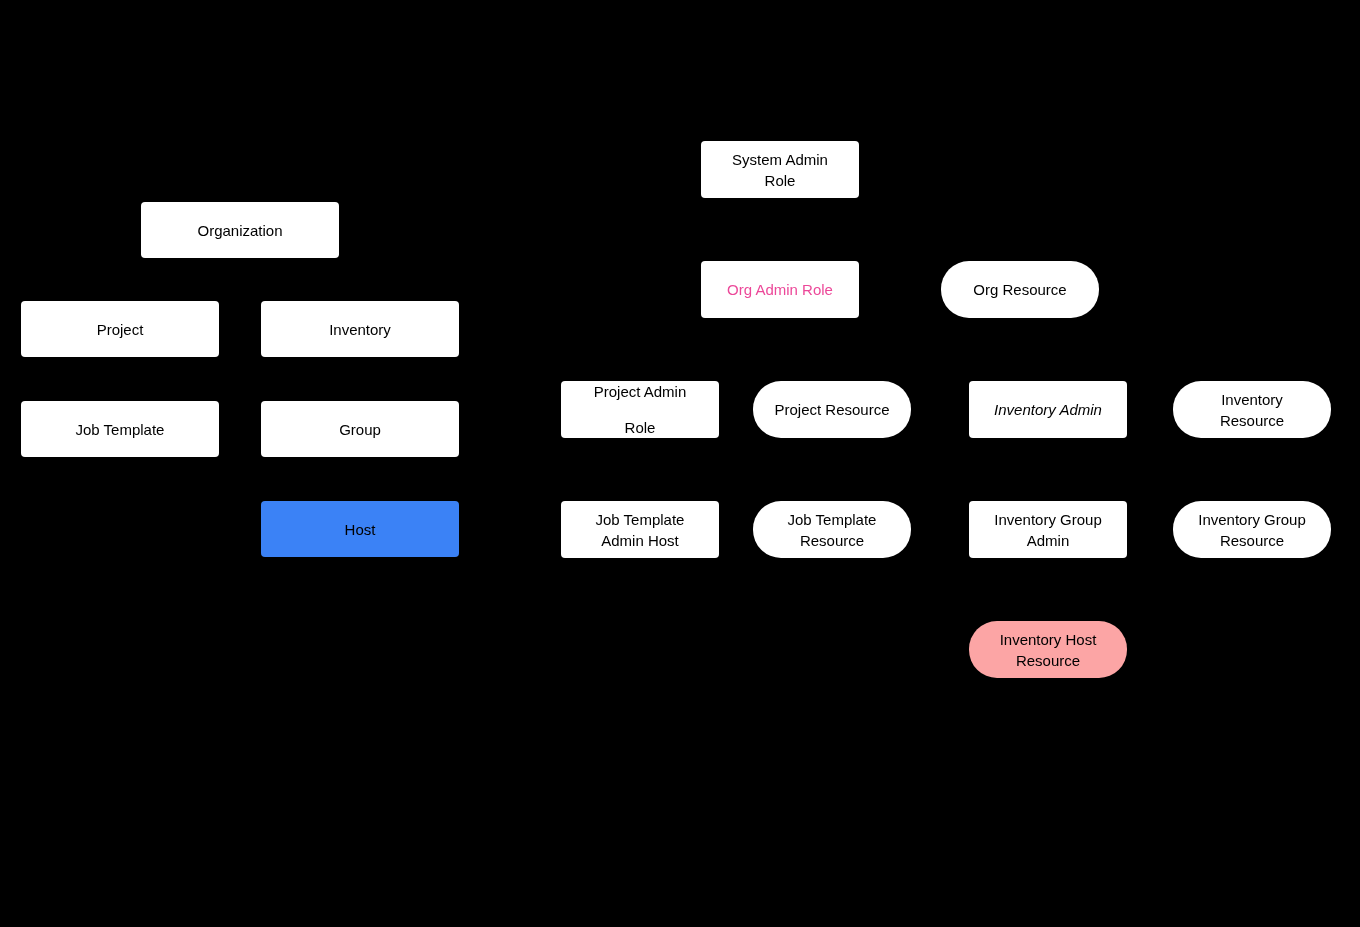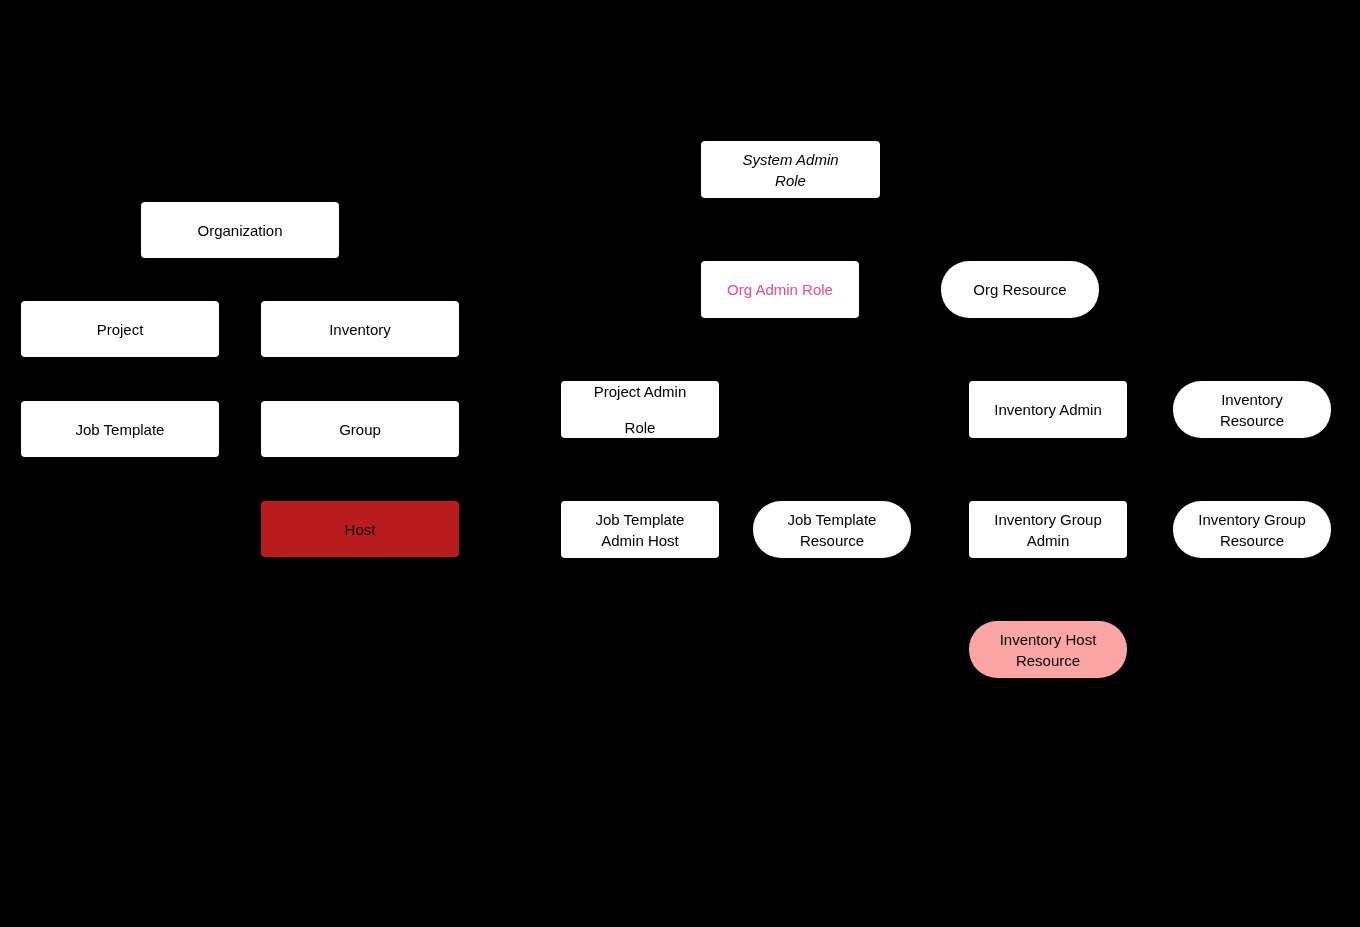--- a/index.html
+++ b/index.html
@@ -53,38 +53,41 @@
     </div>
     <div class="node rect" style="left: 261px; top: 301px; width: 198px; height: 56px; background: rgb(255, 255, 255); color: rgb(0, 0, 0);">
       <span class="node-line">Inventory</span>
     </div>
     <div class="node rect" style="left: 21px; top: 401px; width: 198px; height: 56px; background: rgb(255, 255, 255); color: rgb(0, 0, 0);">
       <span class="node-line">Job Template</span>
     </div>
     <div class="node rect" style="left: 261px; top: 401px; width: 198px; height: 56px; background: rgb(255, 255, 255); color: rgb(0, 0, 0);">
       <span class="node-line">Group</span>
     </div>
-    <div class="node rect" style="left: 261px; top: 501px; width: 198px; height: 56px; background: #b91c1c; color: rgb(0, 0, 0);">
+    <div class="node rect" style="left: 261px; top: 501px; width: 198px; height: 56px; background: #3b82f6; color: rgb(0, 0, 0);">
       <span class="node-line">Host</span>
     </div>
-    <div class="node rect" style="left: 701px; top: 141px; width: 179px; height: 57px; background: rgb(255, 255, 255); color: rgb(0, 0, 0); font-style: italic;">
+    <div class="node rect" style="left: 701px; top: 141px; width: 158px; height: 57px; background: rgb(255, 255, 255); color: rgb(0, 0, 0);">
       <span class="node-line">System Admin</span>
       <span class="node-line">Role</span>
     </div>
     <div class="node rect" style="left: 701px; top: 261px; width: 158px; height: 57px; background: rgb(255, 255, 255); color: #ec4899;">
       <span class="node-line">Org Admin Role</span>
     </div>
     <div class="node stadium" style="left: 941px; top: 261px; width: 158px; height: 57px; background: rgb(255, 255, 255); color: rgb(0, 0, 0);">
       <span class="node-line">Org Resource</span>
     </div>
     <div class="node rect" style="left: 561px; top: 381px; width: 158px; height: 57px; background: rgb(255, 255, 255); color: rgb(0, 0, 0); justify-content: space-between;">
       <span class="node-line">Project Admin</span>
       <span class="node-line">Role</span>
     </div>
-    <div class="node rect" style="left: 969px; top: 381px; width: 158px; height: 57px; background: rgb(255, 255, 255); color: rgb(0, 0, 0);">
+    <div class="node stadium" style="left: 753px; top: 381px; width: 158px; height: 57px; background: rgb(255, 255, 255); color: rgb(0, 0, 0);">
+      <span class="node-line">Project Resource</span>
+    </div>
+    <div class="node rect" style="left: 969px; top: 381px; width: 158px; height: 57px; background: rgb(255, 255, 255); color: rgb(0, 0, 0); font-style: italic;">
       <span class="node-line">Inventory Admin</span>
     </div>
     <div class="node stadium" style="left: 1173px; top: 381px; width: 158px; height: 57px; background: rgb(255, 255, 255); color: rgb(0, 0, 0);">
       <span class="node-line">Inventory</span>
       <span class="node-line">Resource</span>
     </div>
     <div class="node rect" style="left: 561px; top: 501px; width: 158px; height: 57px; background: rgb(255, 255, 255); color: rgb(0, 0, 0);">
       <span class="node-line">Job Template</span>
       <span class="node-line">Admin Host</span>
     </div>

